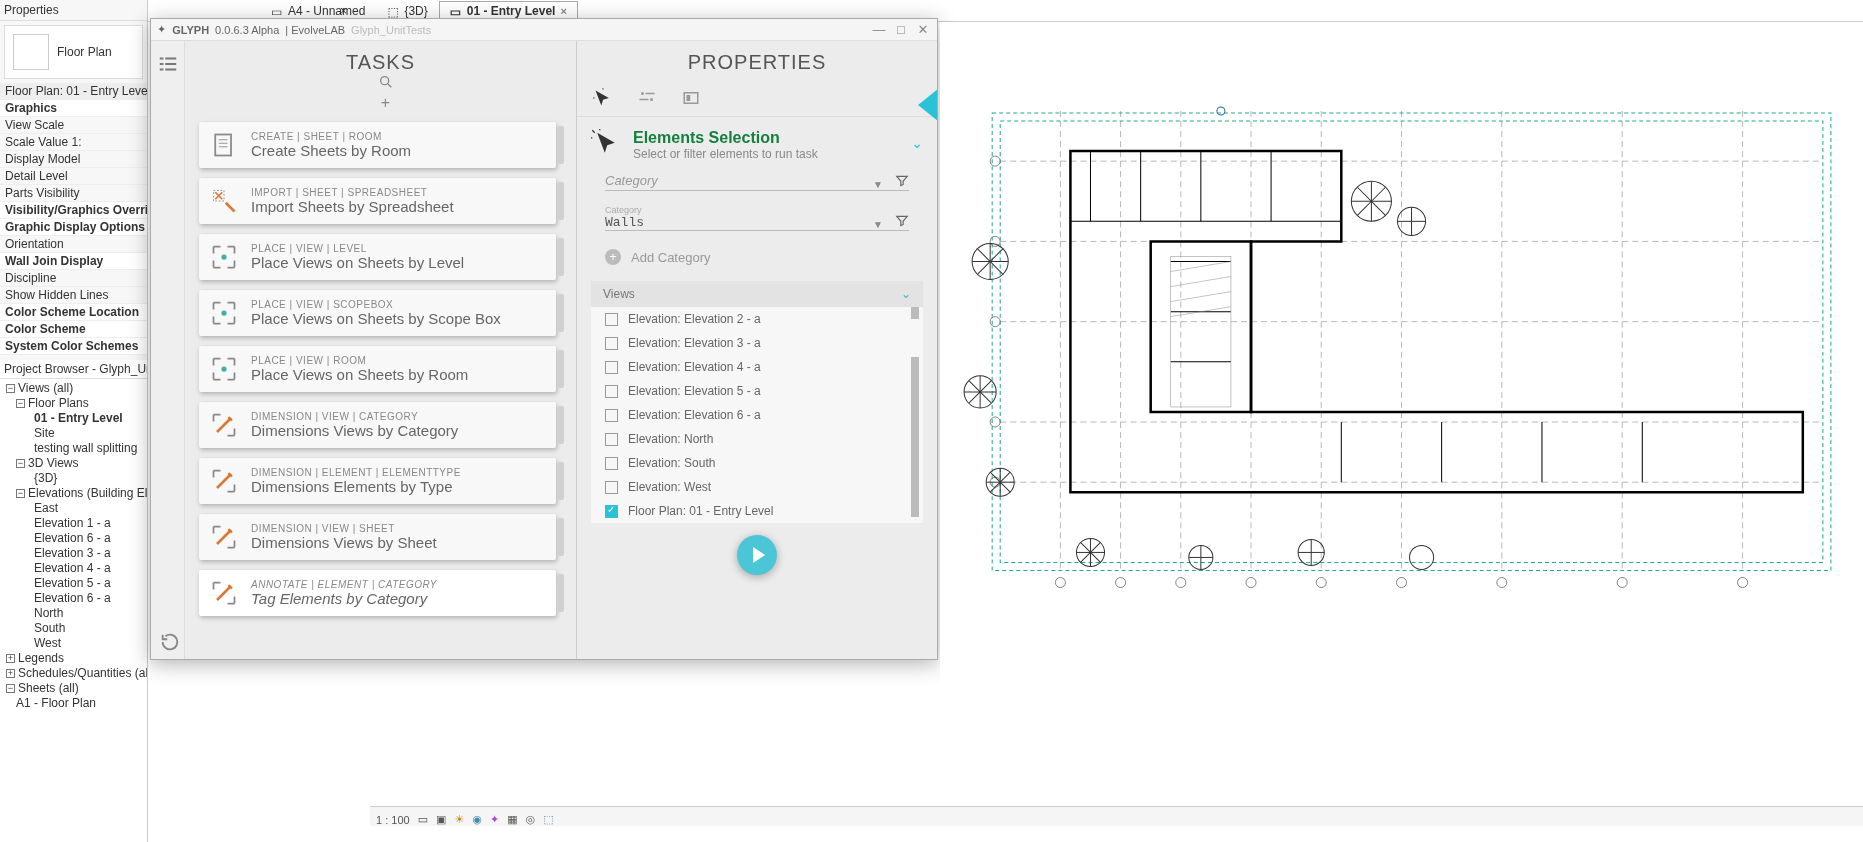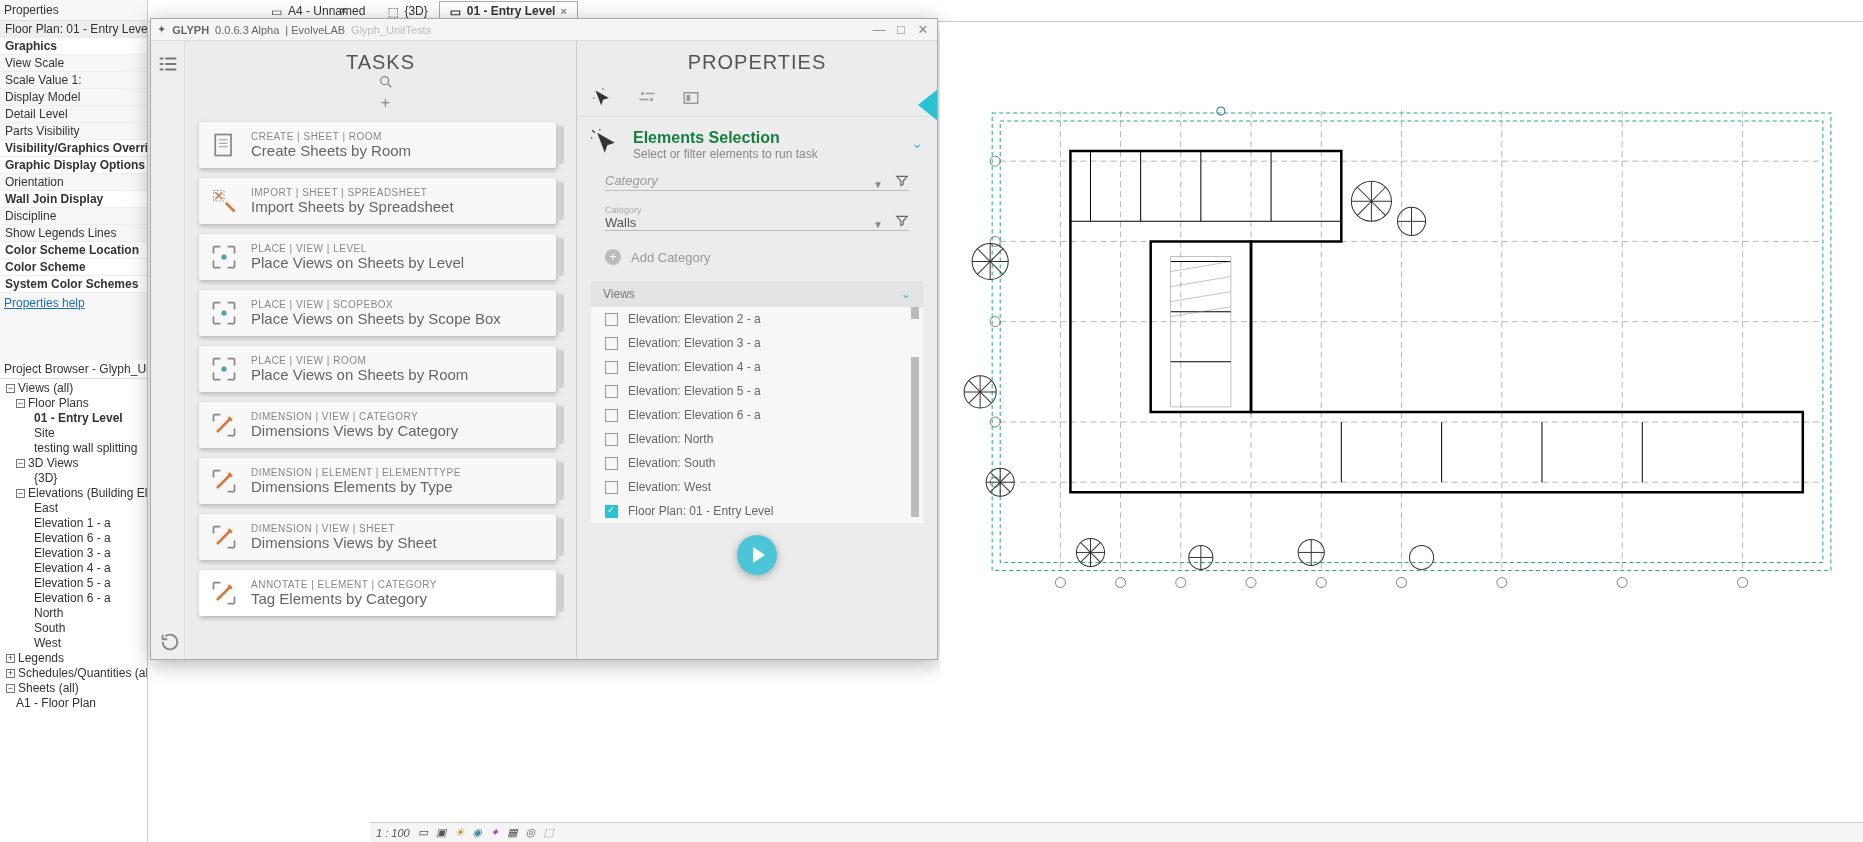--- a/index.html
+++ b/index.html
@@ -41,21 +41,21 @@
 .gsidebar { width: 34px; background: #efefef; border-right:1px solid #ddd; padding-top:8px;}
 .gsidebar .gic { width:22px; height:22px; margin:4px auto; display:flex; align-items:center; justify-content:center; }
 
 
 .tasks { width: 392px; background: #ececec; display:flex; flex-direction:column; border-right:1px solid #ccc;}
 .col-hdr { padding: 10px 14px 6px; display:flex; align-items:center;flex-direction:column;}
 .col-hdr h2 { font-size: 20px; font-weight: 400; color:#555; letter-spacing:1px; flex:1;}
 .col-hdr .hic { color:#888; font-size:16px; margin-left:10px; cursor:pointer;}
 .task-scroll { flex:1; overflow-y:auto; padding: 4px 20px 4px 14px; }
 .task { background: #f8f8f8; border-radius: 2px; margin-bottom: 10px; padding: 8px 10px; display:flex; gap:12px; align-items:center; box-shadow: 1px 2px 5px rgba(0,0,0,0.25); position:relative; cursor:pointer;}
-.task.sel { background:#fff; }
+.task.sel { background:#fff;font-style:italic; }
 .task .ticon { width:30px; height:30px; display:flex; align-items:center; justify-content:center;}
 .task .ticon svg { width:28px; height:28px; }
 .task .tlabels .bc { font-size: 10px; color:#888; letter-spacing:0.5px; }
 .task .tlabels .tt { font-size: 15px; color:#666; }
 .task::after { content:""; position:absolute; right:-8px; top:4px; bottom:4px; width:6px; background:#d0d0d0; border-radius:2px;}
 .refresh-ic { position:absolute; left:8px; bottom:6px; width:22px; height:22px; color:#888;}
 
 
 .props { flex:1; background:#ececec; display:flex; flex-direction:column; position:relative;}
 .props .triangle { position:absolute; right:-1px; top:48px; width:0; height:0; border-top:16px solid transparent; border-bottom:16px solid transparent; border-right:20px solid #29c3d6;}
@@ -64,21 +64,21 @@
 .ptabs .pt.active { color:#333; }
 .sel-hdr { display:flex; padding: 12px 14px; gap:12px; align-items:flex-start;}
 .sel-hdr .cur { width:30px; height:30px; }
 .sel-hdr h3 { font-size:16px; font-weight:600; color:#15803d;}
 .sel-hdr .sub { font-size:12px; color:#888;}
 .sel-hdr .chev { color:#29c3d6; font-size:14px; margin-left:auto; margin-top:6px;}
 .filters { padding: 0 28px; }
 .filt { margin-bottom: 14px; border-bottom:1px solid #bbb; color:#999; display:flex; align-items:flex-end;}
 .filt .lab { font-size:13px; flex:1; padding-bottom:2px;}
 .filt .sm { font-size:9px; color:#aaa; display:block;}
-.filt .val { font-size:13px; color:#555;}
+.filt .val { font-size:13px; color:#555;font-family:Liberation Mono, monospace;}
 .filt .dd { font-size:10px; color:#888; padding:0 4px;}
 .funnel { width:14px; height:14px; margin-left:8px; margin-bottom:2px;}
 .addc { display:flex; align-items:center; gap:10px; color:#999; padding:4px 28px 16px; font-size:13px;}
 .addc .plus { width:16px; height:16px; border-radius:50%; background:#bbb; color:#fff; display:flex; align-items:center; justify-content:center; font-size:12px;}
 .views-sec { margin: 0 14px; }
 .views-sec .vh { background:#e3e3e3; padding:6px 12px; color:#777; display:flex; font-size:12px;}
 .views-sec .vh .chev { margin-left:auto; color:#29c3d6; font-size:12px;}
 .vlist { background:#f7f7f7; max-height:240px; overflow:hidden; position:relative;}
 .vrow { display:flex; align-items:center; gap:10px; padding:5px 14px; font-size:12px; color:#666;}
 .cb { width:13px; height:13px; border:1.5px solid #999; flex-shrink:0;}
@@ -87,21 +87,21 @@
 .vscroll { position:absolute; right:2px; top:0; width:10px; bottom:0;}
 .vscroll .thumb { background:#bbb; width:8px; position:absolute;}
 .run-btn { width:40px; height:40px; border-radius:50%; background:#4cc6d6; display:flex; align-items:center; justify-content:center; margin:12px auto 0; box-shadow:0 2px 8px rgba(0,0,0,0.3);}
 .run-btn::after { content:""; border-left:12px solid #fff; border-top:8px solid transparent; border-bottom:8px solid transparent; margin-left:3px;}
 
 
 .canvas { position:absolute; left:940px; top:22px; right:0; bottom:20px; background:#fff; }
 .canvas svg { width:100%; height:100%; }
 
 
-.status { position:absolute; left:370px; bottom:0; right:0; height:20px; border-top:1px solid #ccc; display:flex; align-items:center; gap:8px; padding:0 6px; font-size:11px; color:#555; background:#f5f5f5;font-style:italic;}
+.status { position:absolute; left:370px; bottom:16px; right:0; height:20px; border-top:1px solid #ccc; display:flex; align-items:flex-end; gap:8px; padding:0 6px; font-size:11px; color:#555; background:#f5f5f5;}
 
 ::-webkit-scrollbar { width:10px; }
 ::-webkit-scrollbar-thumb { background:#bbb; }
 </style>
 </head>
 <body>
 
 <div class="tabs">
   <div class="tab" style="position:absolute; left:0; padding-left:4px; border:none;">
     <span>Properties</span>
@@ -118,34 +118,38 @@
   </div>
   <div class="tab active">
     <span class="ticon">▭</span>
     <span>01 - Entry Level</span>
     <span class="close">×</span>
   </div>
 </div>
 
 <div class="prop-panel">
   <div class="hdr">Properties</div>
+  <div class="fp-btn">
+    <div class="ico"></div>
+    <span>Floor Plan</span>
+  </div>
   <div class="prop-row" style="background:#eee;">Floor Plan: 01 - Entry Level</div>
   <div id="prop-rows">
       <div class="prop-row b">Graphics</div>
       <div class="prop-row">View Scale</div>
       <div class="prop-row">Scale Value    1:</div>
       <div class="prop-row">Display Model</div>
       <div class="prop-row">Detail Level</div>
       <div class="prop-row">Parts Visibility</div>
       <div class="prop-row b">Visibility/Graphics Overrides</div>
       <div class="prop-row b">Graphic Display Options</div>
       <div class="prop-row">Orientation</div>
       <div class="prop-row b">Wall Join Display</div>
       <div class="prop-row">Discipline</div>
-      <div class="prop-row">Show Legends Lines</div>
+      <div class="prop-row">Show Hidden Lines</div>
       <div class="prop-row b">Color Scheme Location</div>
       <div class="prop-row b">Color Scheme</div>
       <div class="prop-row b">System Color Schemes</div>
     </div>
   <div class="help-link">Properties help</div>
 </div>
 <div class="info-circle">i</div>
 
 <div class="browser">
   <div class="btitle">Project Browser - Glyph_UnitTests</div>

